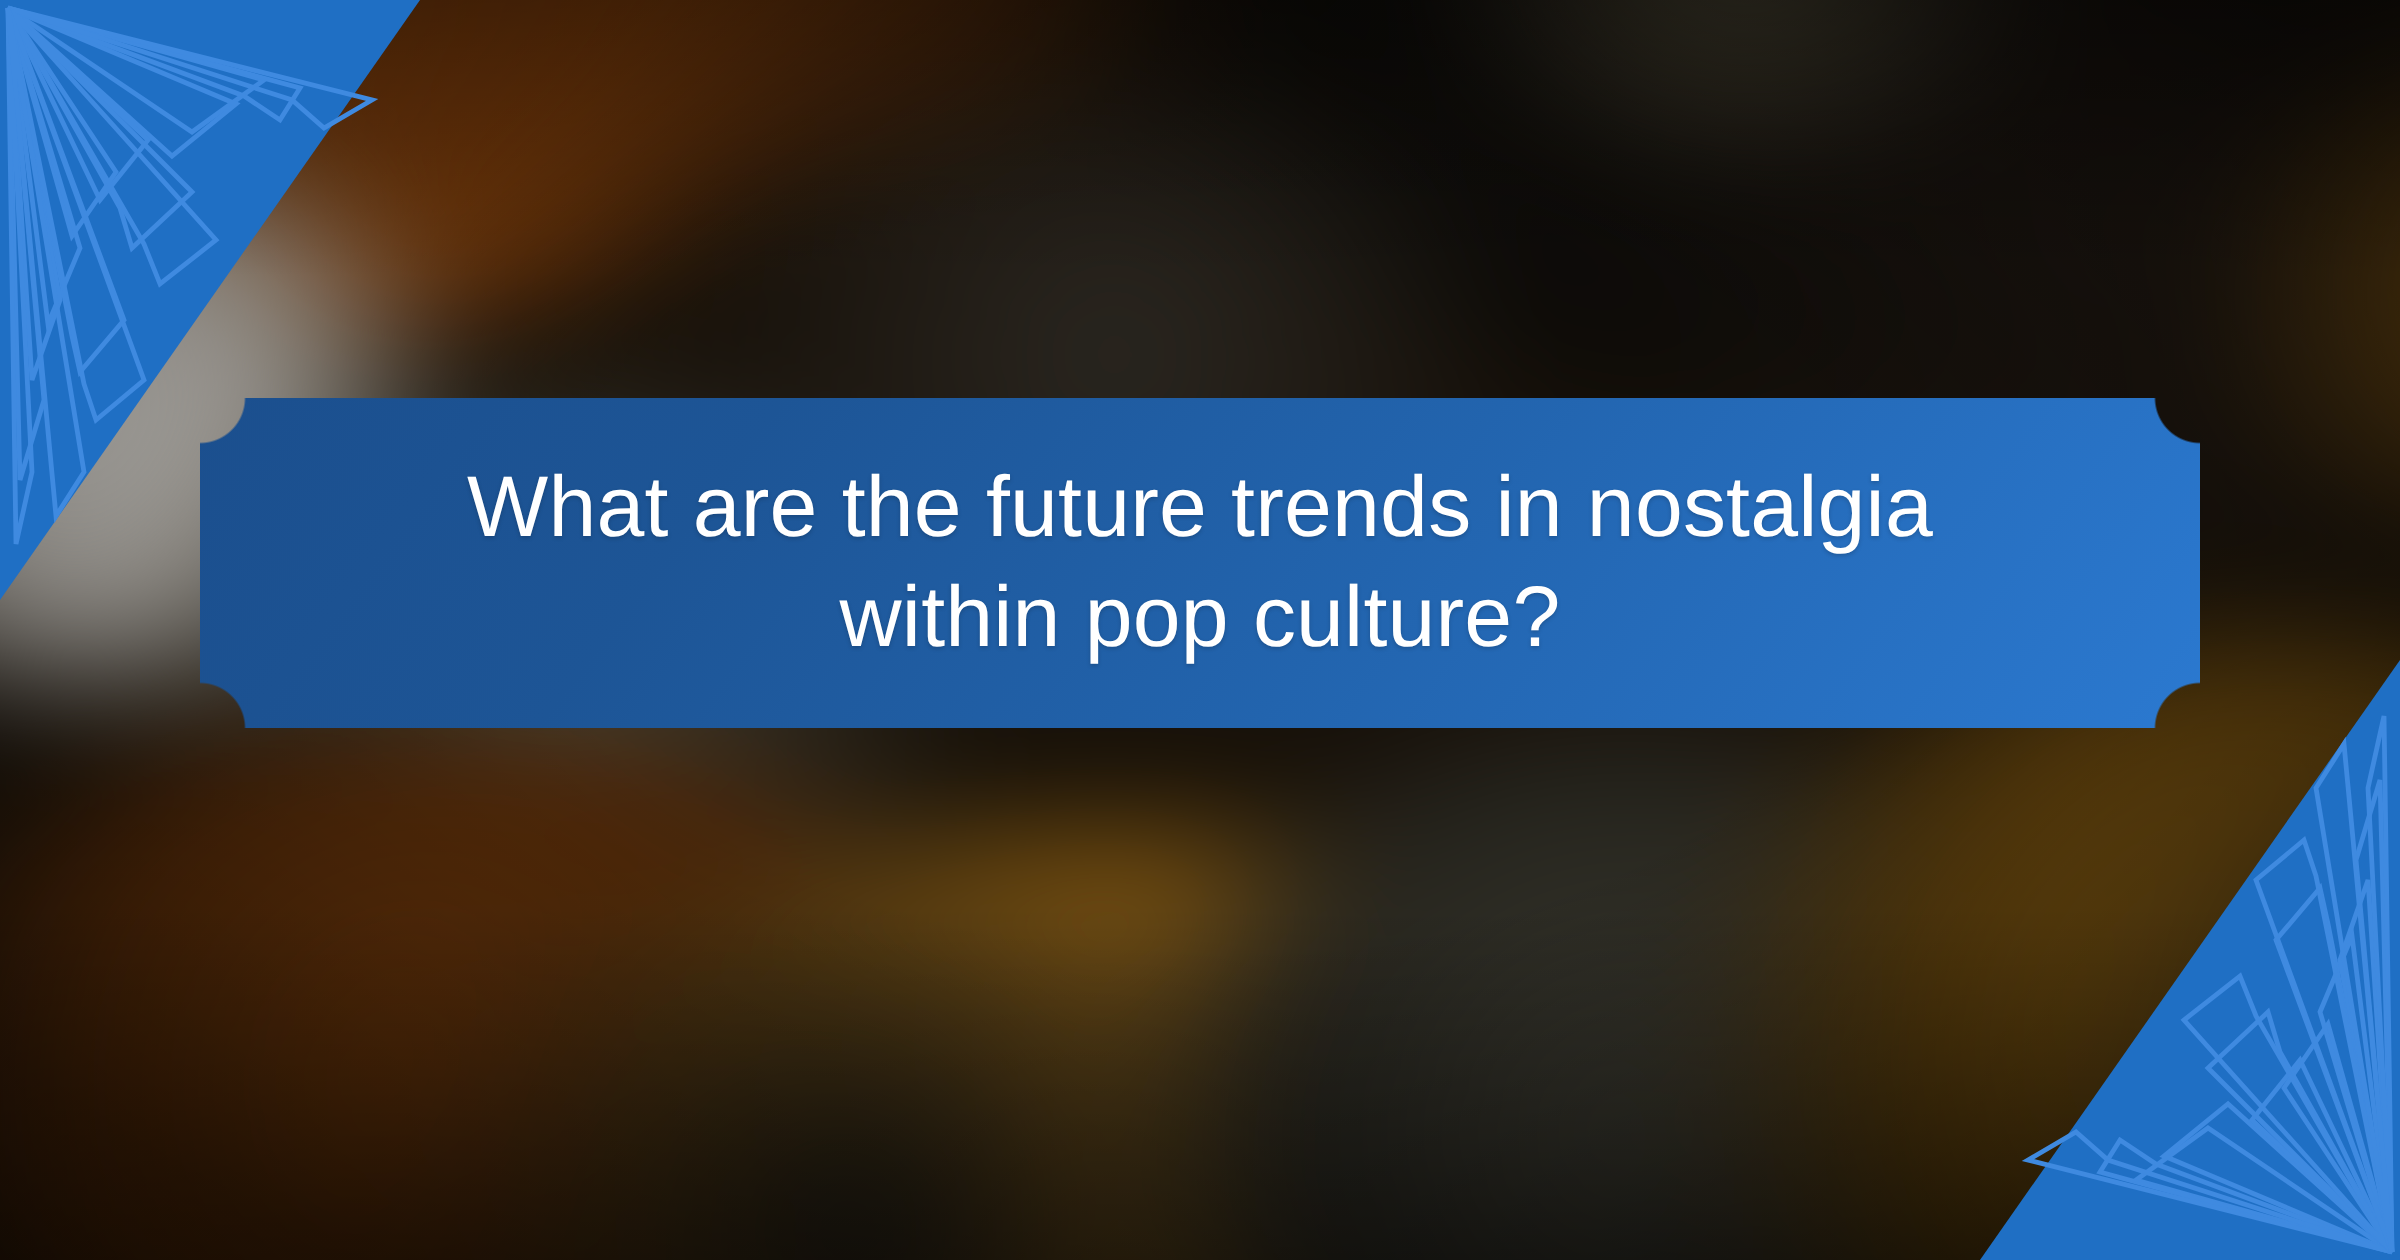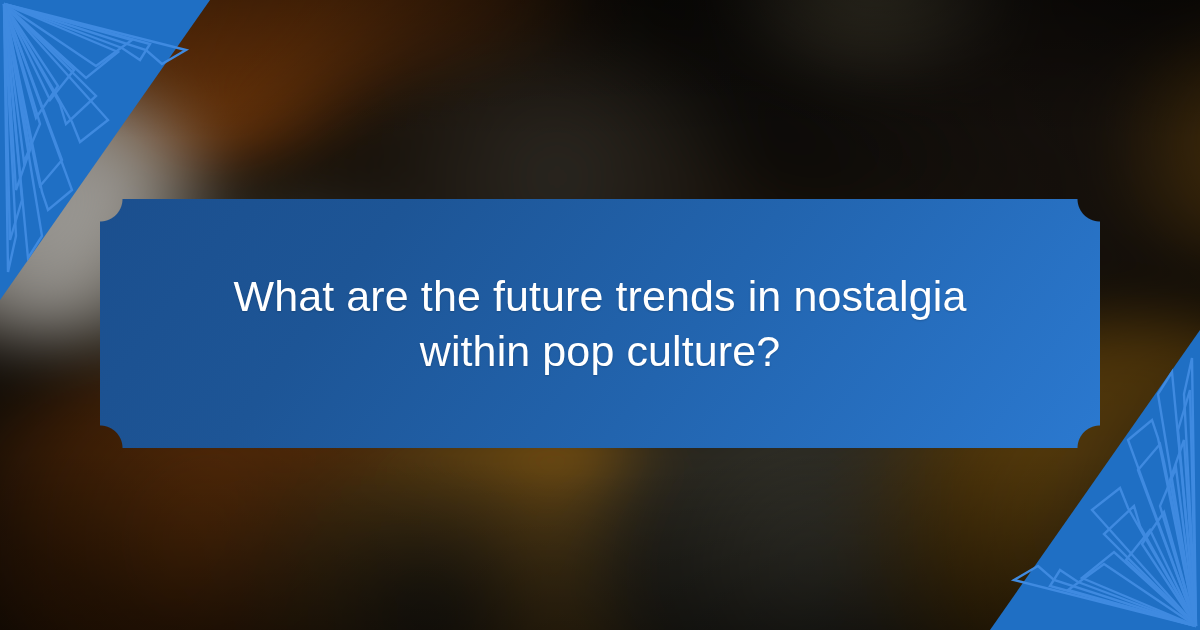--- a/index.html
+++ b/index.html
@@ -79,21 +79,21 @@
 
   .corner-tl { left:0; top:0; width:210px; height:300px; }
   .corner-br { right:0; bottom:0; width:210px; height:300px; }
 
   
   .quote-card {
     position:absolute;
     left:100px;
     top:199px;
     width:1000px;
-    height:249px;
+    height:165px;
     display:flex;
     align-items:center;
     justify-content:center;
   }
 
   .card-surface {
     position:absolute;
     inset:0;
     background:linear-gradient(127deg, #1b4f8e 0%, #1d5596 26%, #2264ae 58%, #2b79d0 100%);
     filter:drop-shadow(0 10px 22px rgba(0,0,0,0.55));

